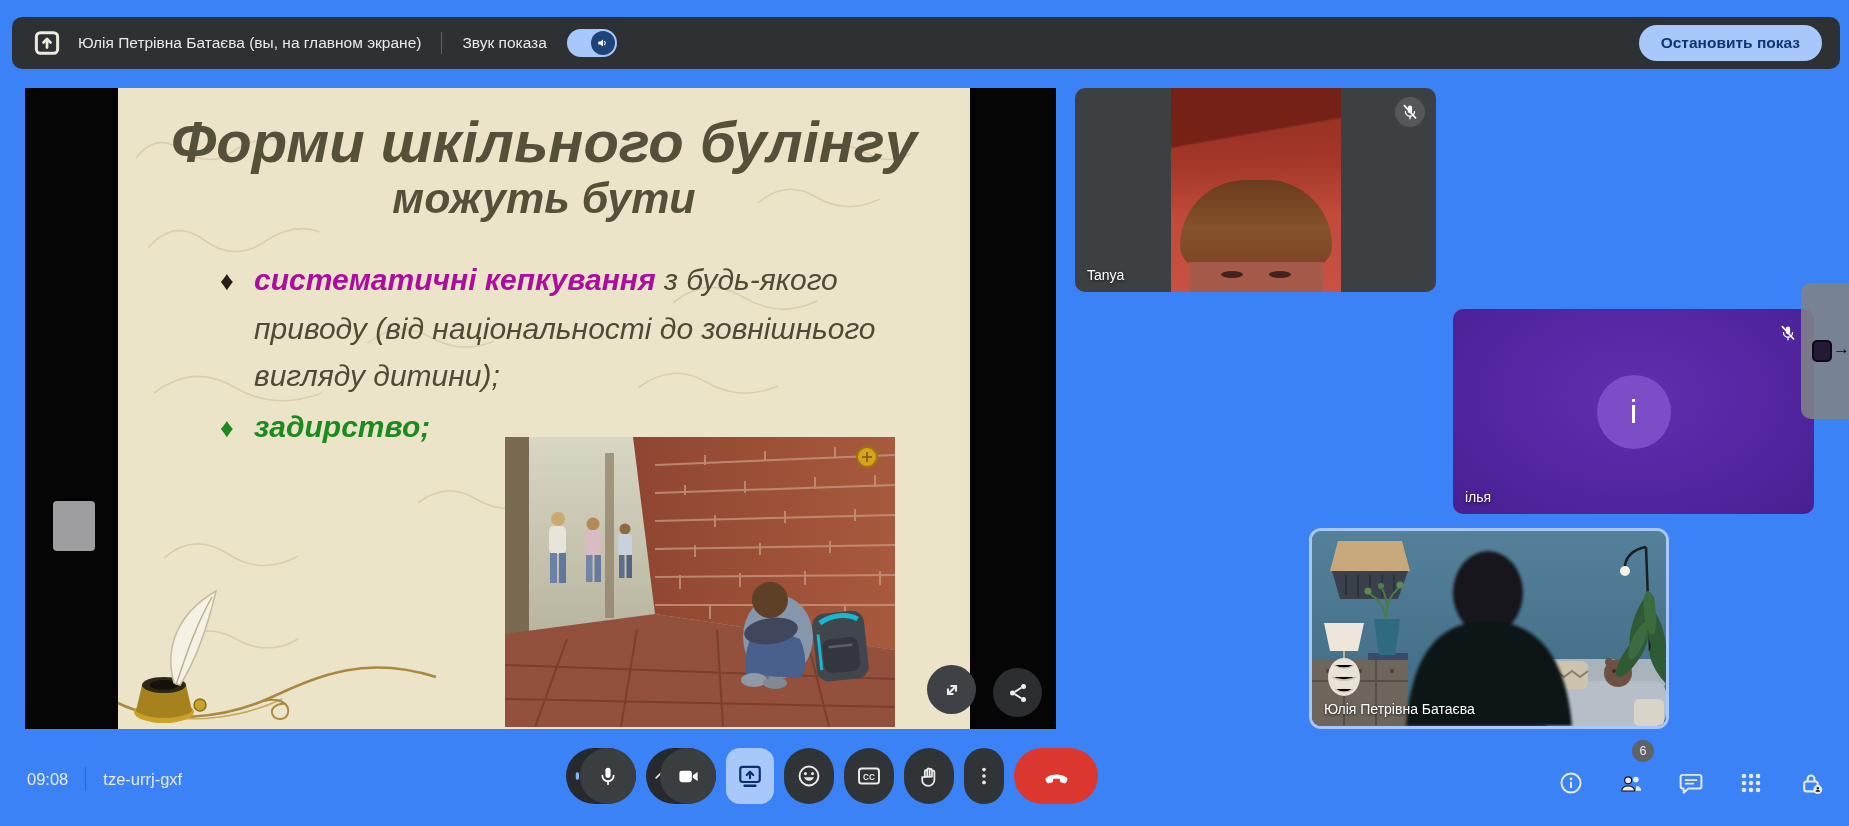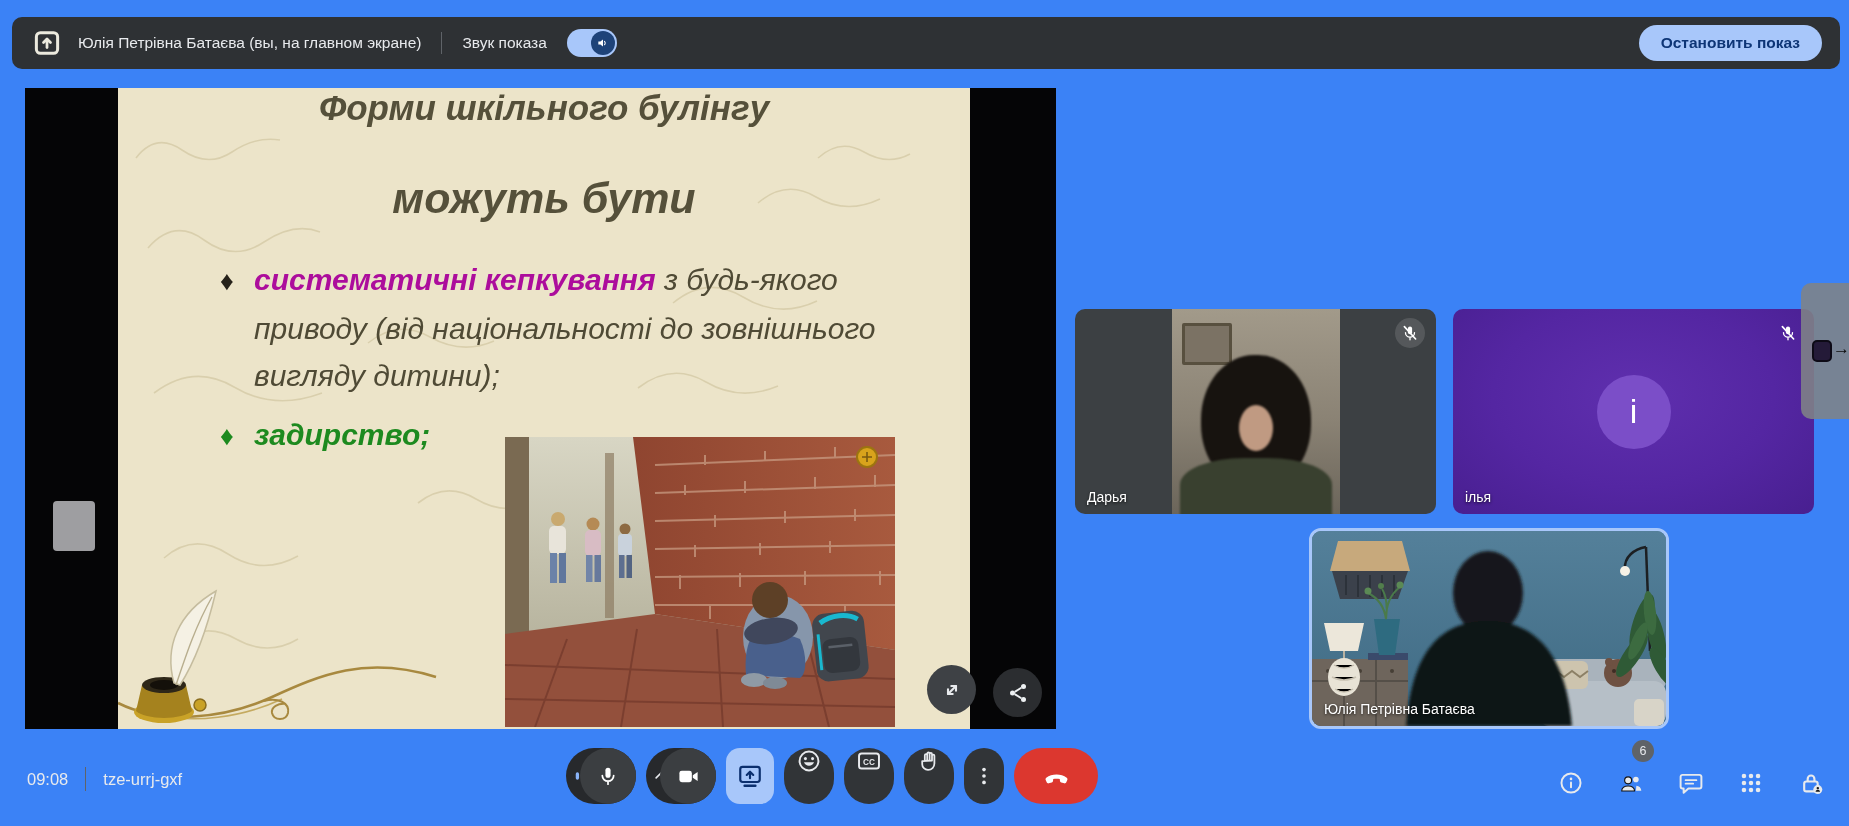--- a/index.html
+++ b/index.html
@@ -19,26 +19,26 @@
   .tb-spacer{flex:1;}
   .stop-btn{height:36px;padding:0 22px;border-radius:18px;background:#a8c7fa;color:#0d3576;
             font-size:15.5px;font-weight:bold;display:flex;align-items:center;border:none;
             font-family:"Liberation Sans",sans-serif;cursor:pointer;margin-right:4px;}
 
   
   .stage-area{position:absolute;left:25px;top:88px;width:1031px;height:641px;background:#050506;}
   .slide{position:absolute;left:93px;top:0;width:852px;height:641px;background:#ece4c9;overflow:hidden;}
   .squiggles{position:absolute;left:0;top:0;width:852px;height:641px;}
   .slide-title{position:absolute;width:100%;text-align:center;font-weight:bold;font-style:italic;color:#55503a;}
-  .t1{top:0;font-size:35px;}
+  .t1{top:20px;font-size:58px;}
   .t2{top:86px;font-size:43px;font-style:italic;}
   .bullets{position:absolute;left:0;top:168px;width:800px;font-style:italic;color:#4f4a35;
            font-size:30px;line-height:47px;}
   .bullet{padding-left:136px;text-indent:-34px;margin:0;}
-  .b2{margin-top:12px;}
+  .b2{margin-top:4px;}
   .diamond{display:inline-block;width:34px;text-indent:0;font-style:normal;color:#26221a;font-size:27px;}
   .hl{color:#ac0d9c;font-weight:bold;}
   .b2 .diamond{color:#1d8a1f;}
   .b2 .hl{color:#1d8a1f;}
   .photo{position:absolute;left:387px;top:349px;width:390px;height:290px;}
   .quill{position:absolute;left:-6px;bottom:-6px;width:330px;height:150px;}
   .gray-square{position:absolute;left:28px;top:413px;width:42px;height:50px;background:#9e9ea1;border-radius:4px;}
   .fab{position:absolute;width:49px;height:49px;border-radius:50%;display:flex;align-items:center;justify-content:center;cursor:pointer;}
   .fab-expand{left:902px;top:577px;background:#3e4145;}
   .fab-share{left:968px;top:580px;background:#2b2d30;}
@@ -107,21 +107,21 @@
   
   .bb-left{position:absolute;left:27px;top:736px;height:86px;display:flex;align-items:center;font-size:16.5px;}
   .bb-div{width:1px;height:24px;background:#5f6368;margin:0 17px;}
   .controls{position:absolute;left:566px;top:748px;display:flex;align-items:center;gap:10px;}
   .c-pill{width:70px;height:56px;border-radius:28px;background:#27292c;position:relative;cursor:pointer;}
   .half-circle{position:absolute;right:0;top:0;width:56px;height:56px;border-radius:50%;background:#3b3e41;
                display:flex;align-items:center;justify-content:center;}
   .pill-left{position:absolute;left:7px;top:50%;transform:translateY(-50%);width:22px;height:22px;}
   .c-present{width:48px;height:56px;border-radius:14px;background:#a8c7fa;display:flex;align-items:center;
              justify-content:center;cursor:pointer;}
-  .c-circle{width:50px;height:56px;border-radius:28px;background:#313437;display:flex;
+  .c-circle{width:50px;height:56px;border-radius:28px;background:#313437;display:flex;align-items:center;
             justify-content:center;cursor:pointer;}
   .c-more{width:40px;height:56px;border-radius:22px;background:#313437;display:flex;align-items:center;
           justify-content:center;cursor:pointer;}
   .c-hang{width:84px;height:56px;border-radius:28px;background:#dc372f;display:flex;align-items:center;
           justify-content:center;cursor:pointer;}
   .bb-right{position:absolute;right:25px;top:740px;height:86px;display:flex;align-items:center;gap:34px;}
   .bb-icon{position:relative;width:26px;height:26px;cursor:pointer;}
   .badge{position:absolute;top:-30px;left:14px;min-width:22px;height:22px;border-radius:11px;background:#5f6368;
          color:#e8eaed;font-size:12.5px;display:flex;align-items:center;justify-content:center;}
 </style>
@@ -281,38 +281,40 @@
             <circle cx="17.5" cy="18.5" r="2.5"></circle>
         </g>
         <g stroke="#eef1f3" stroke-width="1.9">
           <path d="M8.7 10.9 15.3 6.8"></path>
             <path d="M8.7 13.1 15.3 17.2"></path>
         </g>
       </svg>
     </div>
   </div>
 
-
-
-  <div class="tile t-daria">
-    <div class="video-center v-daria">
-      <div class="d-frame"></div>
-      <div class="d-hair"></div>
-      <div class="d-face"></div>
-      <div class="d-body"></div>
+  <div class="tile t-tanya">
+    <div class="video-center v-tanya">
+      <div class="ta-ceil"></div>
+      <div class="ta-hair"></div>
+      <div class="ta-face">
+        <div class="ta-eye l"></div>
+          <div class="ta-eye r"></div>
+      </div>
     </div>
     <div class="mic-muted">
       <svg width="18" height="18" viewBox="0 0 24 24">
         <rect x="9.2" y="3.2" width="5.6" height="10.6" rx="2.8" fill="#fff"></rect>
         <path d="M6 11.5a6 6 0 0 0 12 0M12 17.5V21" stroke="#fff" stroke-width="1.8" fill="none" stroke-linecap="round"></path>
         <path d="M4.5 3.5l15 16.5" stroke="#fff" stroke-width="2.2" stroke-linecap="round"></path>
       </svg>
     </div>
-    <span class="name">Дарья</span>
-  </div>
+    <span class="name">Tanya</span>
+  </div>
+
+
 
   <div class="tile t-ilya">
     <div class="ilya-avatar">
       <span>і</span>
     </div>
     <div class="mic-muted mic-none">
       <svg width="18" height="18" viewBox="0 0 24 24">
         <rect x="9.2" y="3.2" width="5.6" height="10.6" rx="2.8" fill="#fff"></rect>
         <path d="M6 11.5a6 6 0 0 0 12 0M12 17.5V21" stroke="#fff" stroke-width="1.8" fill="none" stroke-linecap="round"></path>
         <path d="M4.5 3.5l15 16.5" stroke="#fff" stroke-width="2.2" stroke-linecap="round"></path>

